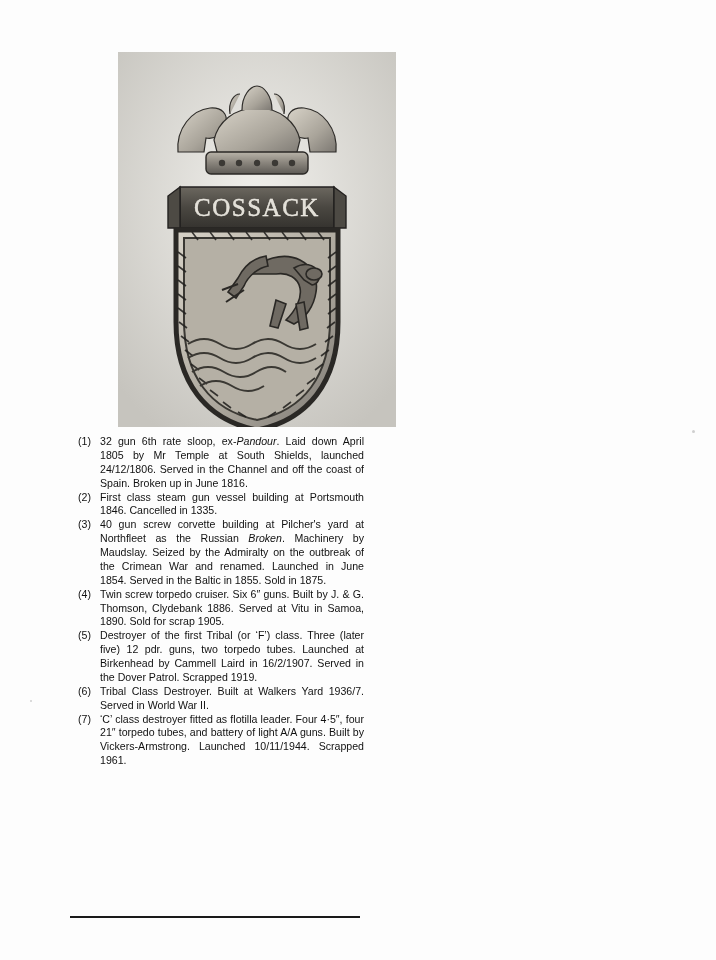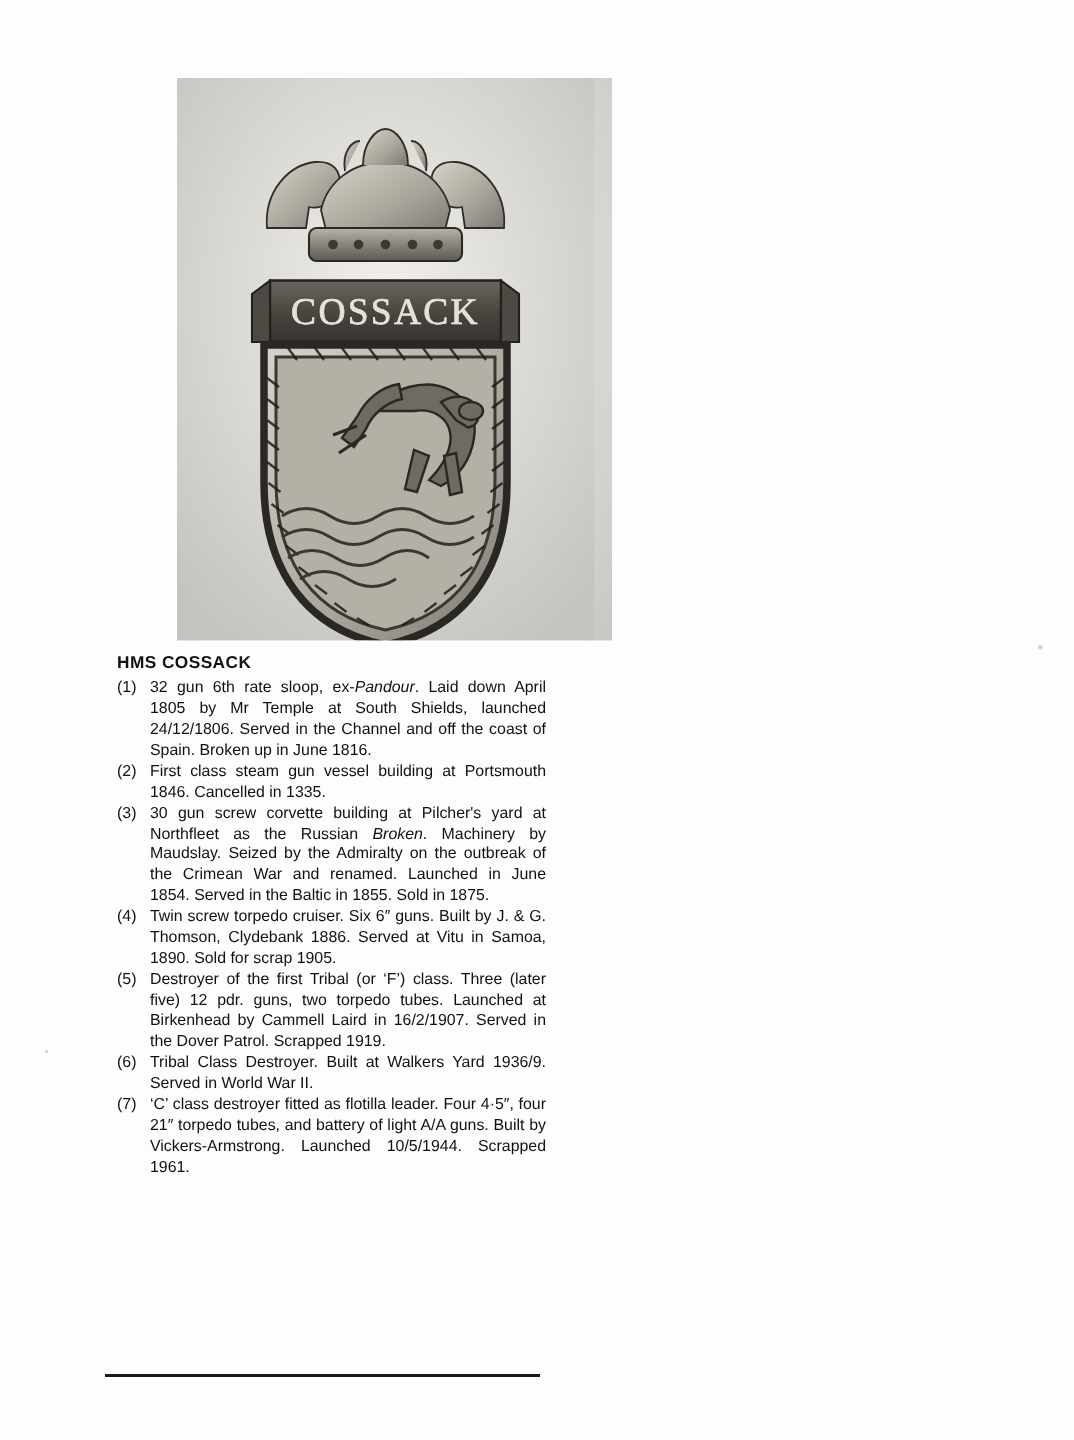--- a/index.html
+++ b/index.html
@@ -24,21 +24,20 @@
 
   
   .crest-figure {
     position: absolute;
     left: 78px;
     top: 36px;
     width: 278px;
     height: 375px;
     background: #e9e9e7;
     overflow: hidden;
-    padding-left: 12px;
   }
   .crest-photo {
     position: absolute;
     inset: 0;
     background:
       radial-gradient(ellipse at 50% 40%, #f3f2ef 0%, #dedcd7 55%, #c9c7c1 100%);
   }
   .crest-photo svg { display: block; }
 
   
@@ -177,47 +176,46 @@
           <path d="M120 232 L104 238"></path>
         </g>
       </svg>
     </div>
   </figure>
 
   <div class="speck" style="left:692px; top:430px; width:3px; height:3px;"></div>
   <div class="speck" style="left:30px; top:700px; width:2px; height:2px;"></div>
 
   <div class="text-col">
-    <h1 class="doc-title">HMS COSSACK</h1>
     <div id="entries">
         <div class="entry">
           <span class="entry-num">(1)</span>
           <span class="entry-body"><span>32 gun 6th rate sloop, ex-</span><i>Pandour</i><span>. Laid down April 1805 by Mr Temple at South Shields, launched 24/12/1806. Served in the Channel and off the coast of Spain. Broken up in June 1816.</span></span>
         </div>
         <div class="entry">
           <span class="entry-num">(2)</span>
           <span class="entry-body"><span>First class steam gun vessel building at Portsmouth 1846. Cancelled in 1335.</span></span>
         </div>
         <div class="entry">
           <span class="entry-num">(3)</span>
-          <span class="entry-body"><span>30 gun screw corvette building at Pilcher's yard at Northfleet as the Russian </span><i>Broken</i><span>. Machinery by Maudslay. Seized by the Admiralty on the outbreak of the Crimean War and renamed. Launched in June 1854. Served in the Baltic in 1855. Sold in 1875.</span></span>
+          <span class="entry-body"><span>40 gun screw corvette building at Pilcher's yard at Northfleet as the Russian </span><i>Broken</i><span>. Machinery by Maudslay. Seized by the Admiralty on the outbreak of the Crimean War and renamed. Launched in June 1854. Served in the Baltic in 1855. Sold in 1875.</span></span>
         </div>
         <div class="entry">
           <span class="entry-num">(4)</span>
           <span class="entry-body"><span>Twin screw torpedo cruiser. Six 6″ guns. Built by J. &amp; G. Thomson, Clydebank 1886. Served at Vitu in Samoa, 1890. Sold for scrap 1905.</span></span>
         </div>
         <div class="entry">
           <span class="entry-num">(5)</span>
           <span class="entry-body"><span>Destroyer of the first Tribal (or ‘F’) class. Three (later five) 12 pdr. guns, two torpedo tubes. Launched at Birkenhead by Cammell Laird in 16/2/1907. Served in the Dover Patrol. Scrapped 1919.</span></span>
         </div>
         <div class="entry">
           <span class="entry-num">(6)</span>
-          <span class="entry-body"><span>Tribal Class Destroyer. Built at Walkers Yard 1936/9. Served in World War II.</span></span>
+          <span class="entry-body"><span>Tribal Class Destroyer. Built at Walkers Yard 1936/7. Served in World War II.</span></span>
         </div>
         <div class="entry">
           <span class="entry-num">(7)</span>
-          <span class="entry-body"><span>‘C’ class destroyer fitted as flotilla leader. Four 4·5″, four 21″ torpedo tubes, and battery of light A/A guns. Built by Vickers-Armstrong. Launched 10/5/1944. Scrapped 1961.</span></span>
+          <span class="entry-body"><span>‘C’ class destroyer fitted as flotilla leader. Four 4·5″, four 21″ torpedo tubes, and battery of light A/A guns. Built by Vickers-Armstrong. Launched 10/11/1944. Scrapped 1961.</span></span>
         </div>
       </div>
   </div>
 
   <div class="rule"></div>
 </div>
 
 </body></html>

